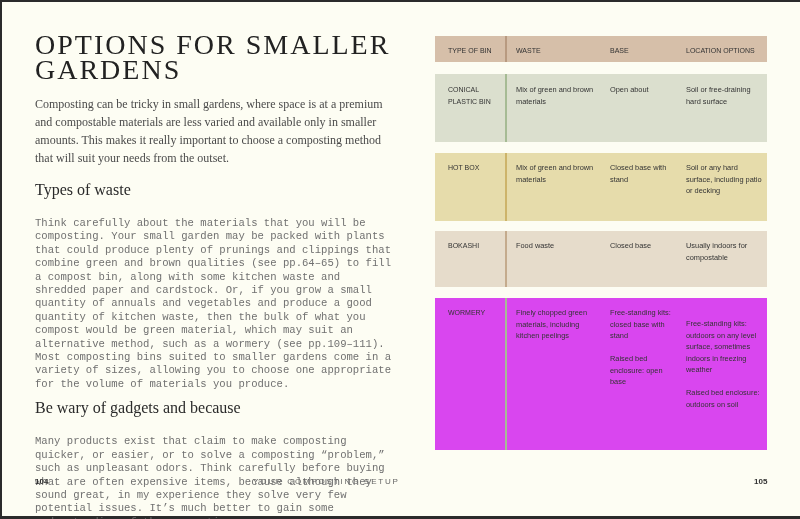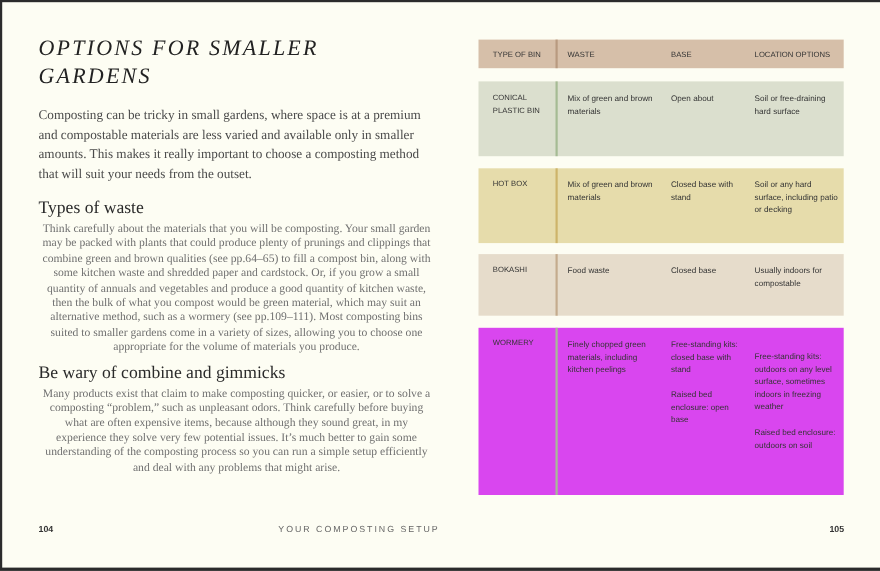--- a/index.html
+++ b/index.html
@@ -8,35 +8,35 @@
     background:#2b2b2b;
     font-family:"DejaVu Serif", serif;
   }
   .spread {
     position:absolute; left:2px; top:2px; width:798px; height:514px;
     background:#fdfdf3;
   }
   .page-left { position:absolute; left:33px; top:30px; width:360px; }
   .title {
     font-family:"Liberation Serif", serif;
-    font-size:20px; letter-spacing:2px; line-height:25px;
-    color:#222; font-weight:normal; margin:0;font-style:italic;
+    font-size:28px; letter-spacing:2px; line-height:25px;
+    color:#222; font-weight:normal; margin:0;
   }
   .intro {
     margin-top:13px;
     font-family:"Liberation Serif", serif;
     font-size:12px; line-height:18px; color:#4a4a4a;
   }
   .h2 {
     font-family:"Liberation Serif", serif;
     font-size:16px; color:#2a2a2a; margin-top:11px; line-height:16px;
   }
   .body-text {
-    font-family:Liberation Serif, serif;
-    font-size:10.6px; line-height:13.4px; color:#707070; margin-top:4px;text-align:center;
+    font-family:Liberation Mono, monospace;
+    font-size:10.6px; line-height:13.4px; color:#707070; margin-top:19px;
   }
   .folio {
     position:absolute; top:475px;
     font-family:"Liberation Sans", sans-serif;
     font-size:8px; color:#333; font-weight:bold;
   }
   .running {
     position:absolute; top:475px;
     font-family:"Liberation Sans", sans-serif;
     font-size:8px; letter-spacing:1.8px; color:#666;
@@ -58,21 +58,21 @@
   <div class="page-left">
     <h1 class="title">
       <span>OPTIONS FOR SMALLER</span><br>
       <span>GARDENS</span>
     </h1>
     <p class="intro" style="margin-bottom:0;font-family:Liberation Serif, serif;">Composting can be tricky in small gardens, where space is at a premium and compostable materials are less varied and available only in smaller amounts. This makes it really important to choose a composting method that will suit your needs from the outset.</p>
 
     <div class="h2" style="margin-top:15px;">Types of waste</div>
     <div class="body-text">Think carefully about the materials that you will be composting. Your small garden may be packed with plants that could produce plenty of prunings and clippings that combine green and brown qualities (see pp.64–65) to fill a compost bin, along with some kitchen waste and shredded paper and cardstock. Or, if you grow a small quantity of annuals and vegetables and produce a good quantity of kitchen waste, then the bulk of what you compost would be green material, which may suit an alternative method, such as a wormery (see pp.109–111). Most composting bins suited to smaller gardens come in a variety of sizes, allowing you to choose one appropriate for the volume of materials you produce.</div>
 
-    <div class="h2" style="margin-top:9px;">Be wary of combine and gimmicks</div>
+    <div class="h2" style="margin-top:9px;">Be wary of gadgets and because</div>
     <div class="body-text">Many products exist that claim to make composting quicker, or easier, or to solve a composting “problem,” such as unpleasant odors. Think carefully before buying what are often expensive items, because although they sound great, in my experience they solve very few potential issues. It’s much better to gain some understanding of the composting process so you can run a simple setup efficiently and deal with any problems that might arise.</div>
   </div>
 
   <div class="folio" style="left:33px;">104</div>
   <div class="running" style="left:251px;">YOUR COMPOSTING SETUP</div>
 
   <div class="table">
     <div class="row" style="top:0; height:26px; background:#d6bfa9;">
       <div class="divider" style="background:#b89a80;"></div>
       <div class="cell c0" style="top:9px;">TYPE OF BIN</div>

